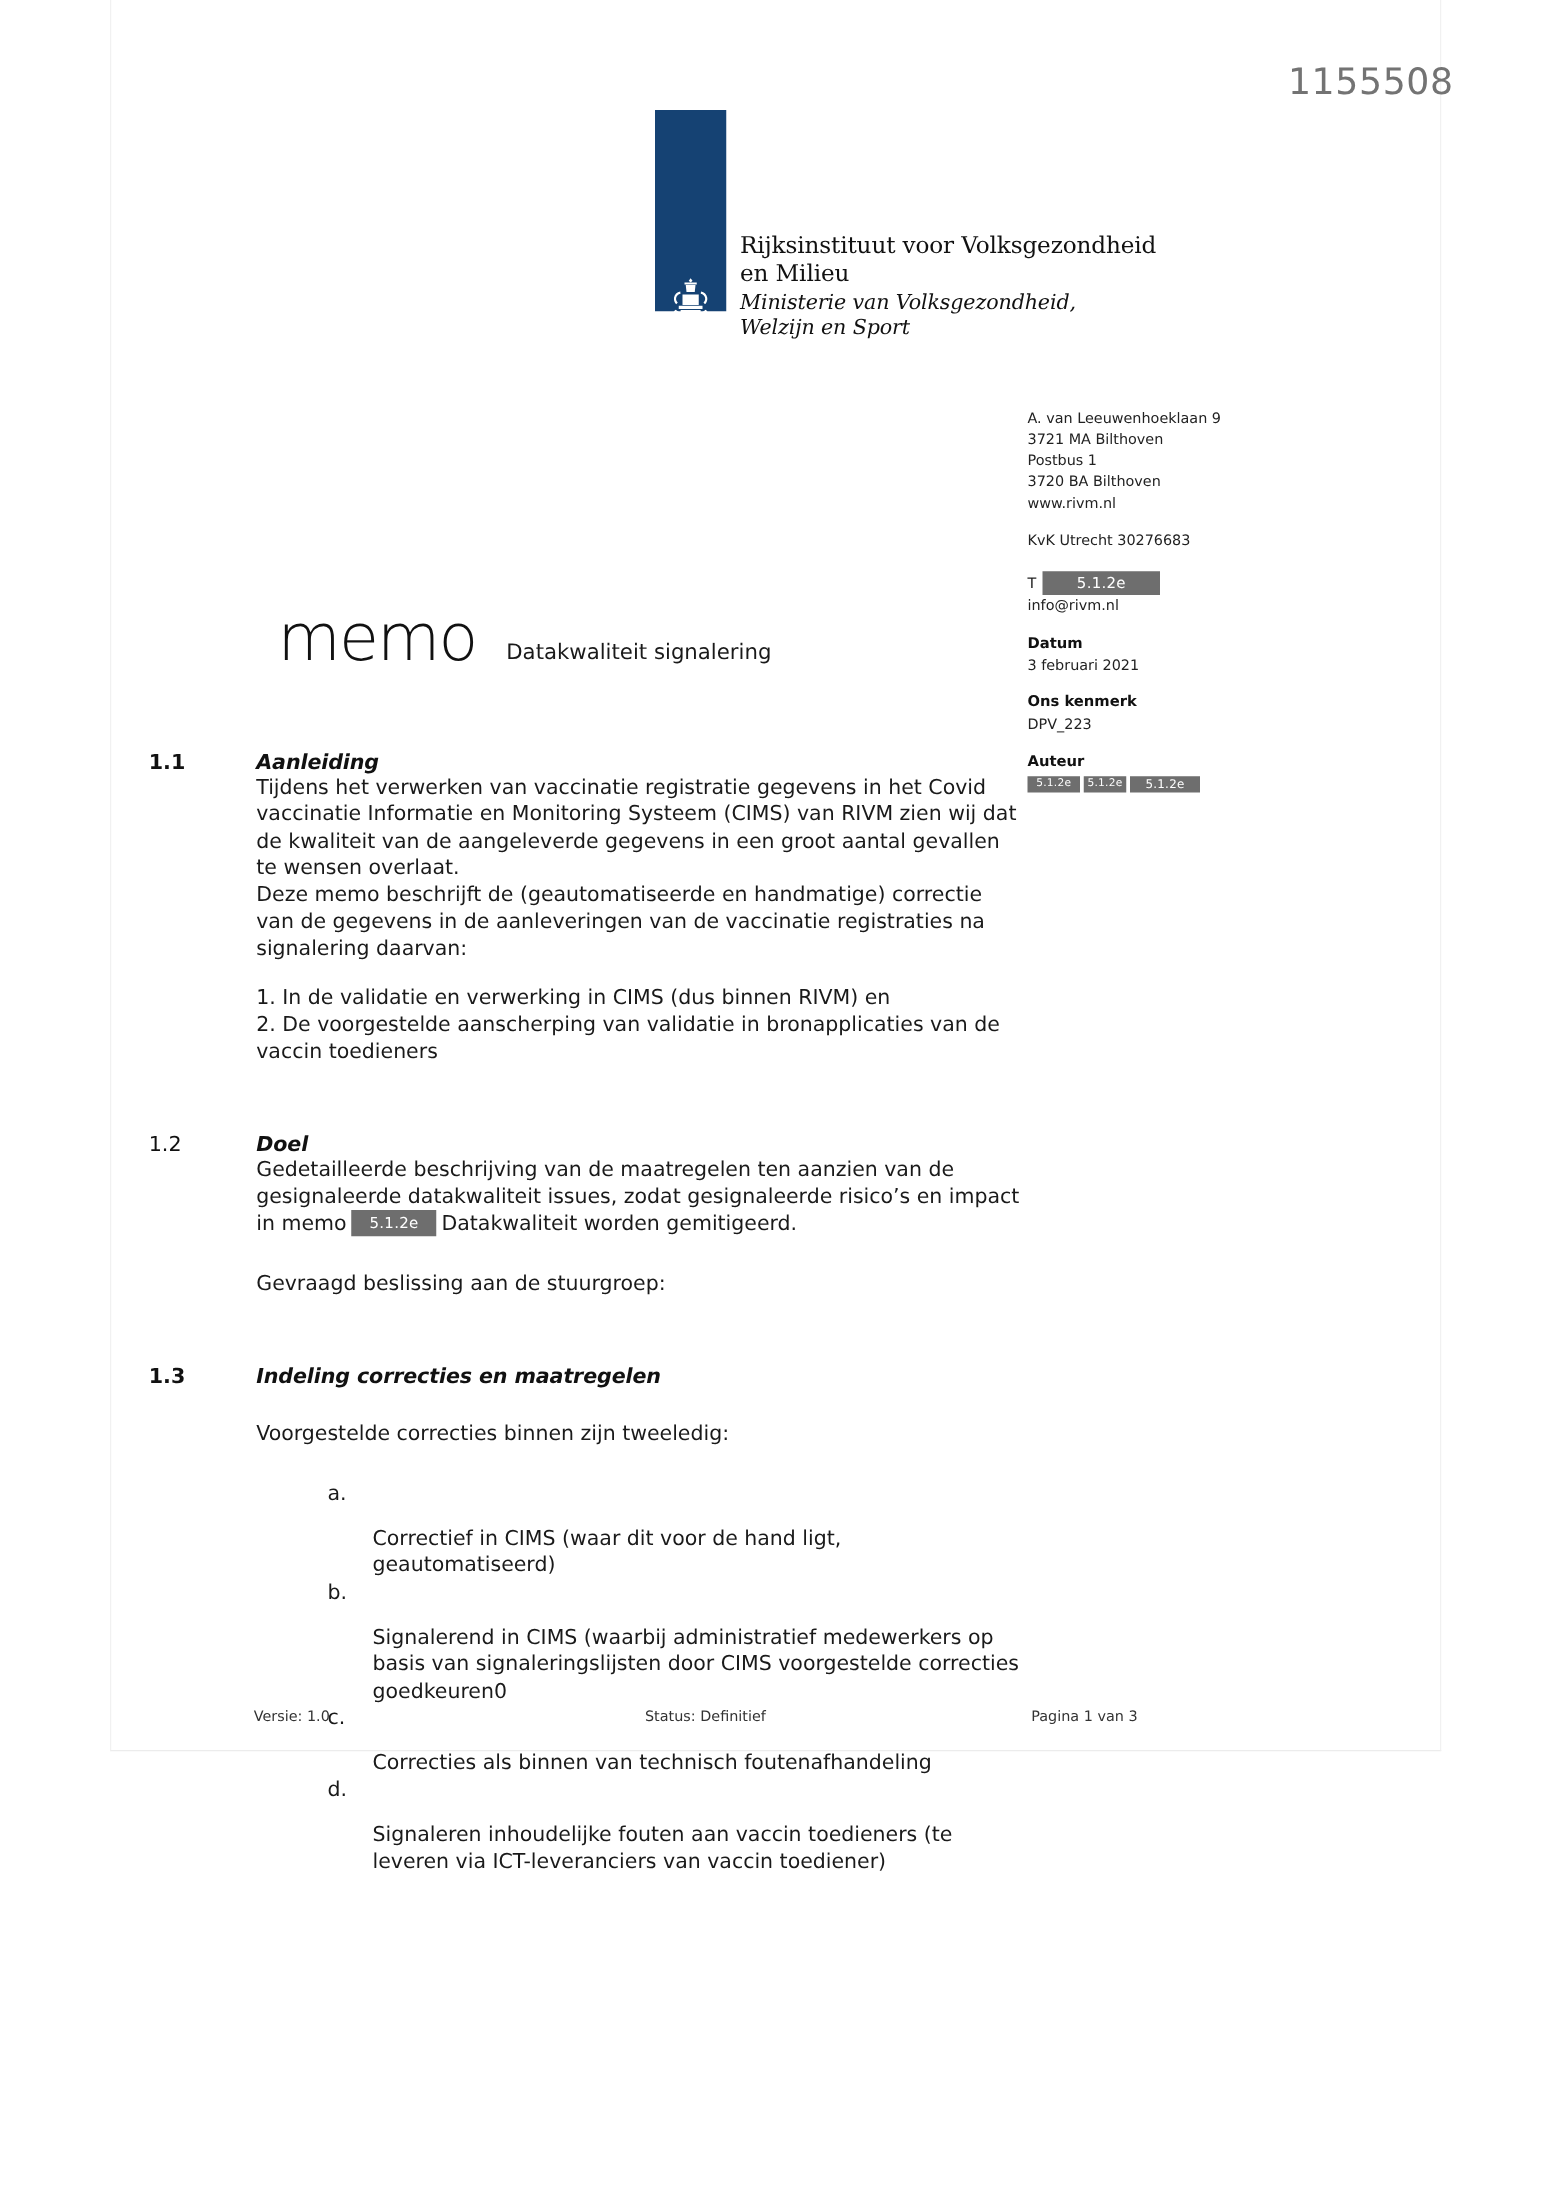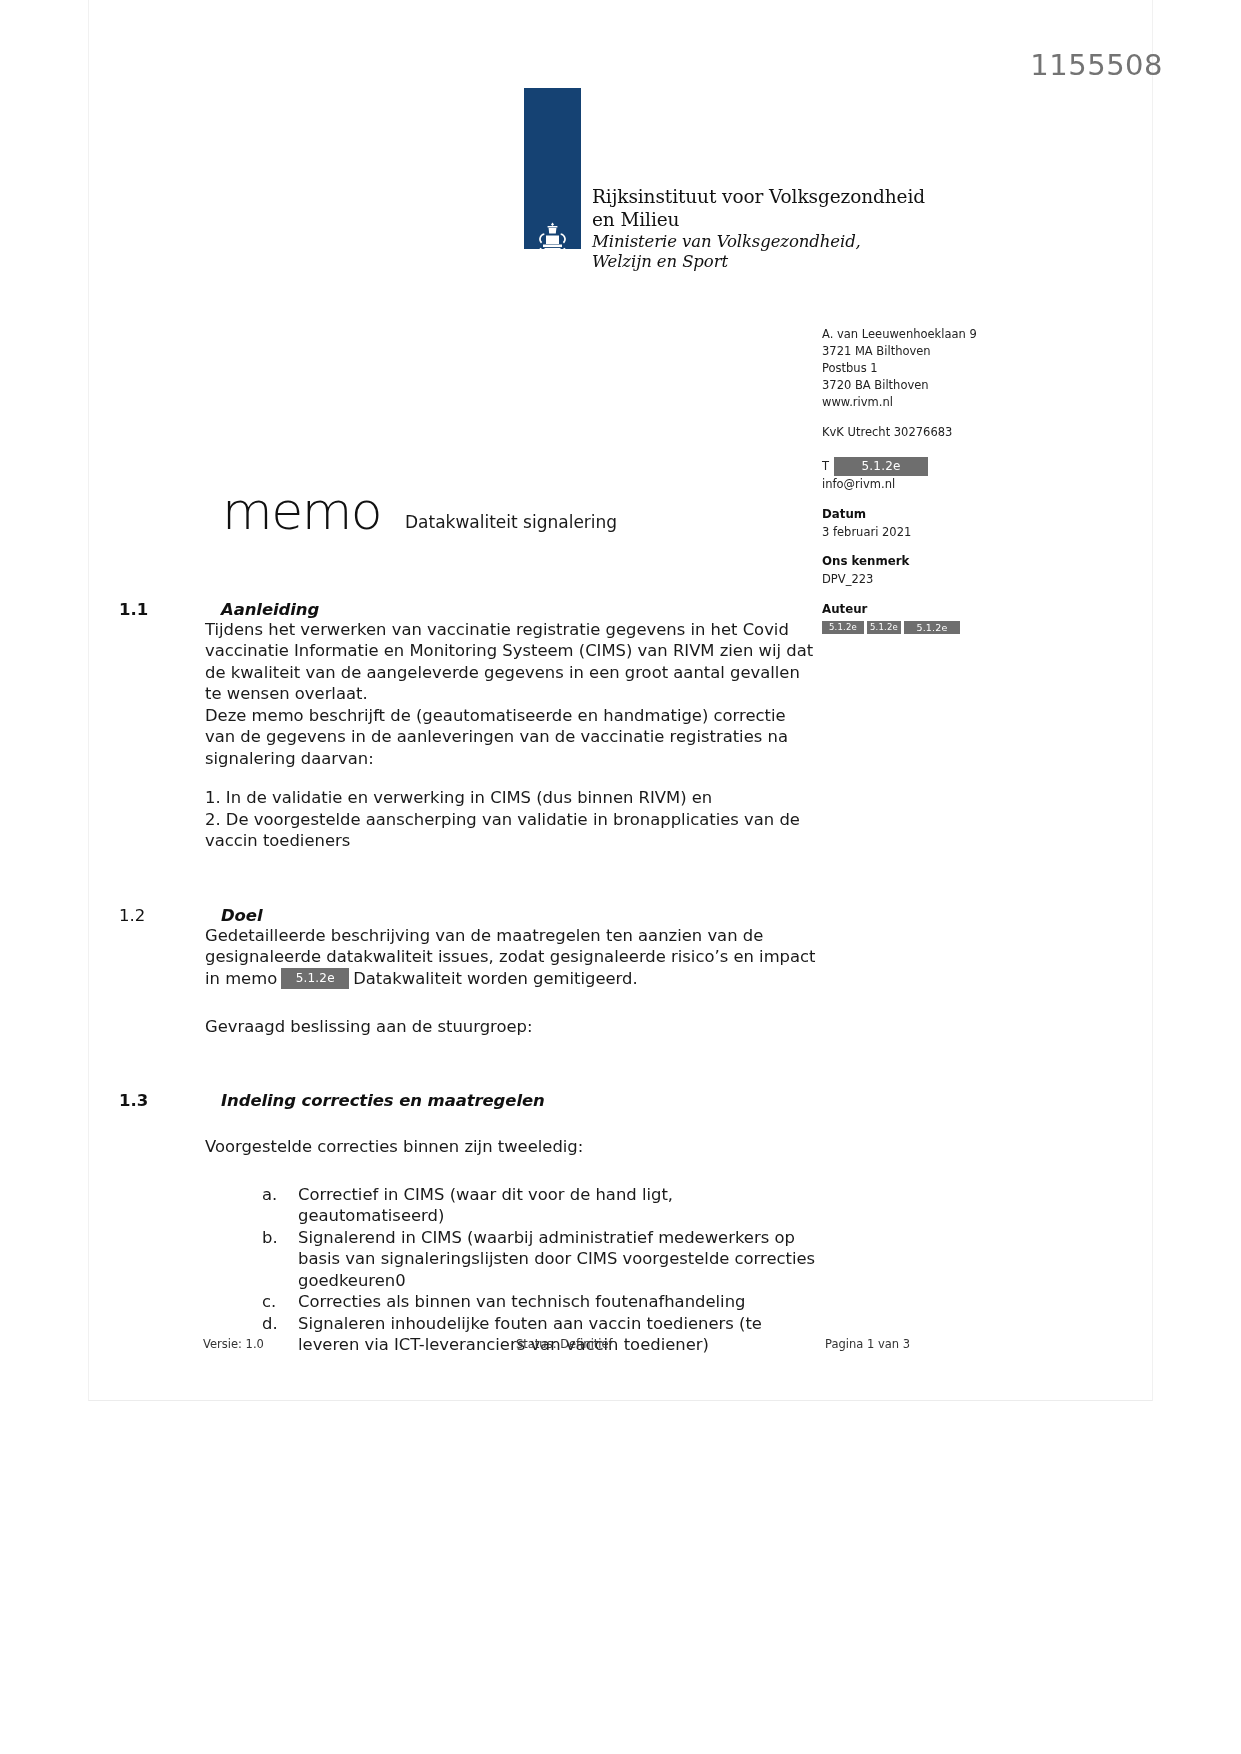--- a/index.html
+++ b/index.html
@@ -186,21 +186,20 @@
   #body {
     position: absolute;
     left: 0;
     top: 600px;
     width: 1241px;
   }
   .section { position: relative; }
   .sec-head {
     display: flex;
     align-items: flex-end;
-    gap: 16px;
   }
   .sec-num {
     width: 86px;
     flex: 0 0 86px;
     margin-left: 119px;
     font-size: 16.5px;
     font-weight: bold;
     color: #111;
   }
   .sec-num.light { font-weight: normal; }
@@ -235,27 +234,27 @@
     display: flex;
     font-size: 16.4px;
     line-height: 1.31;
     color: #1a1a1a;
     margin-bottom: 0;
   }
   ol.alpha-list li .marker {
     flex: 0 0 36px;
     width: 36px;
   }
-  ol.alpha-list li .item-text { flex: 1; }
+  ol.alpha-list li .item-text { flex: 1; margin-top: 36px; }
 
   
   #footer {
     position: absolute;
     left: 0;
-    top: 1337px;
+    top: 1366px;
     width: 1149px;
     height: 22px;
     font-family: "DejaVu Sans", sans-serif;
     font-size: 11.5px;
     color: #333;
   }
   #footer .f-versie { position: absolute; left: 203px; top: 0; }
   #footer .f-status { position: absolute; left: 516px; top: 0; }
   #footer .f-pagina { position: absolute; left: 825px; top: 0; }
 </style>

